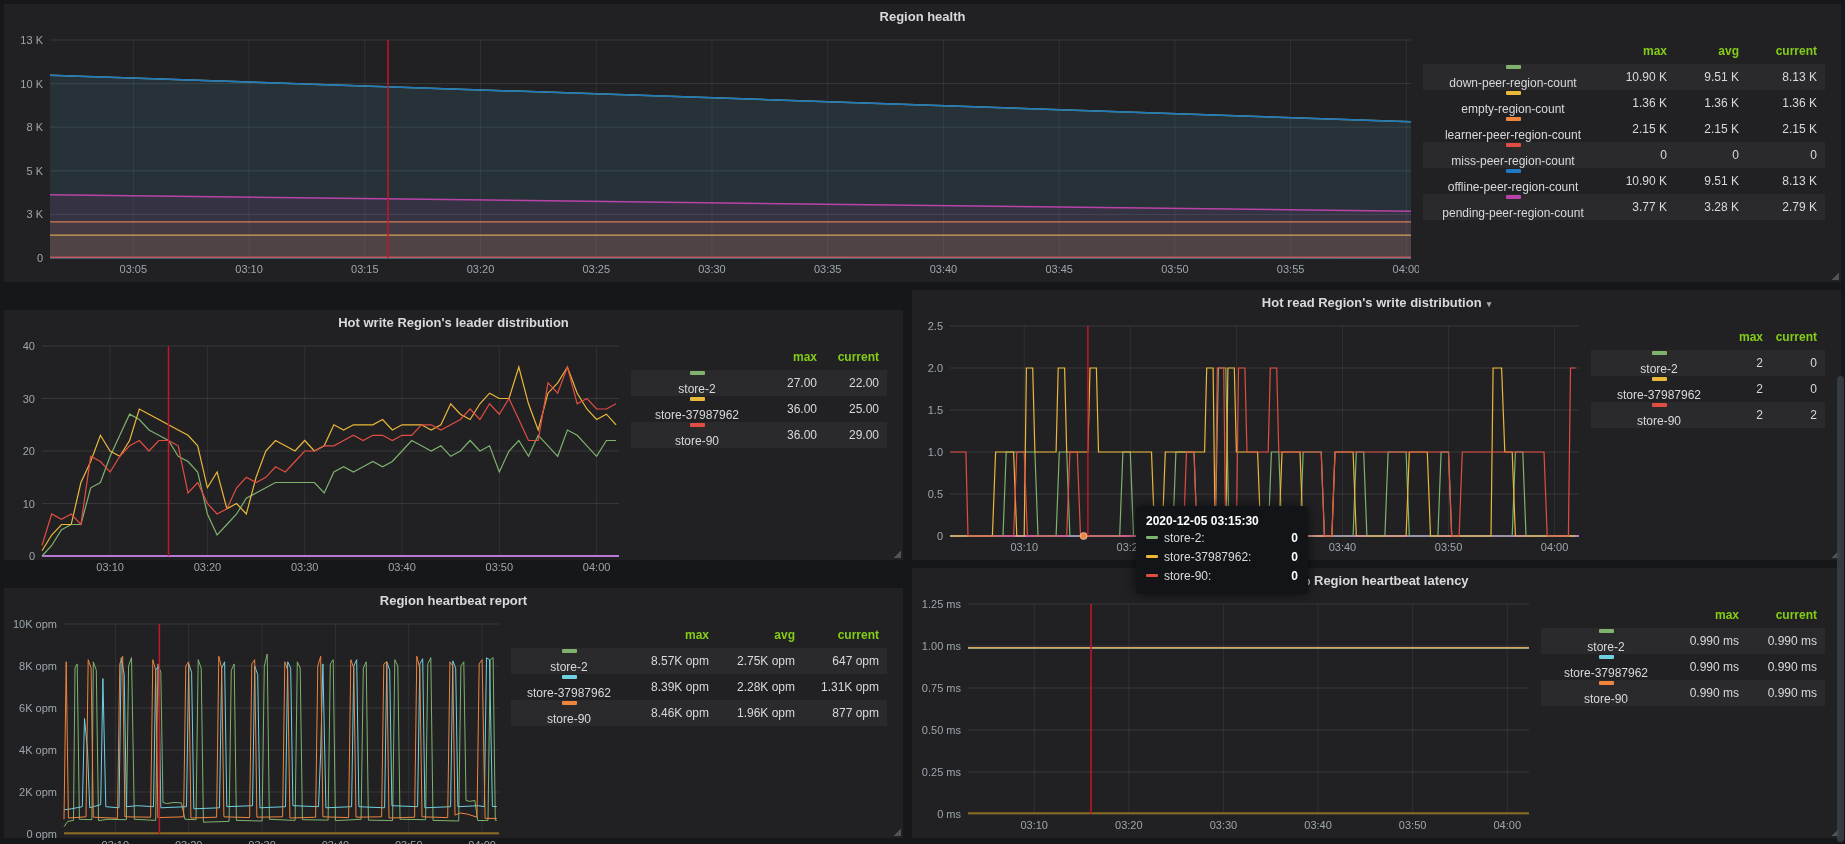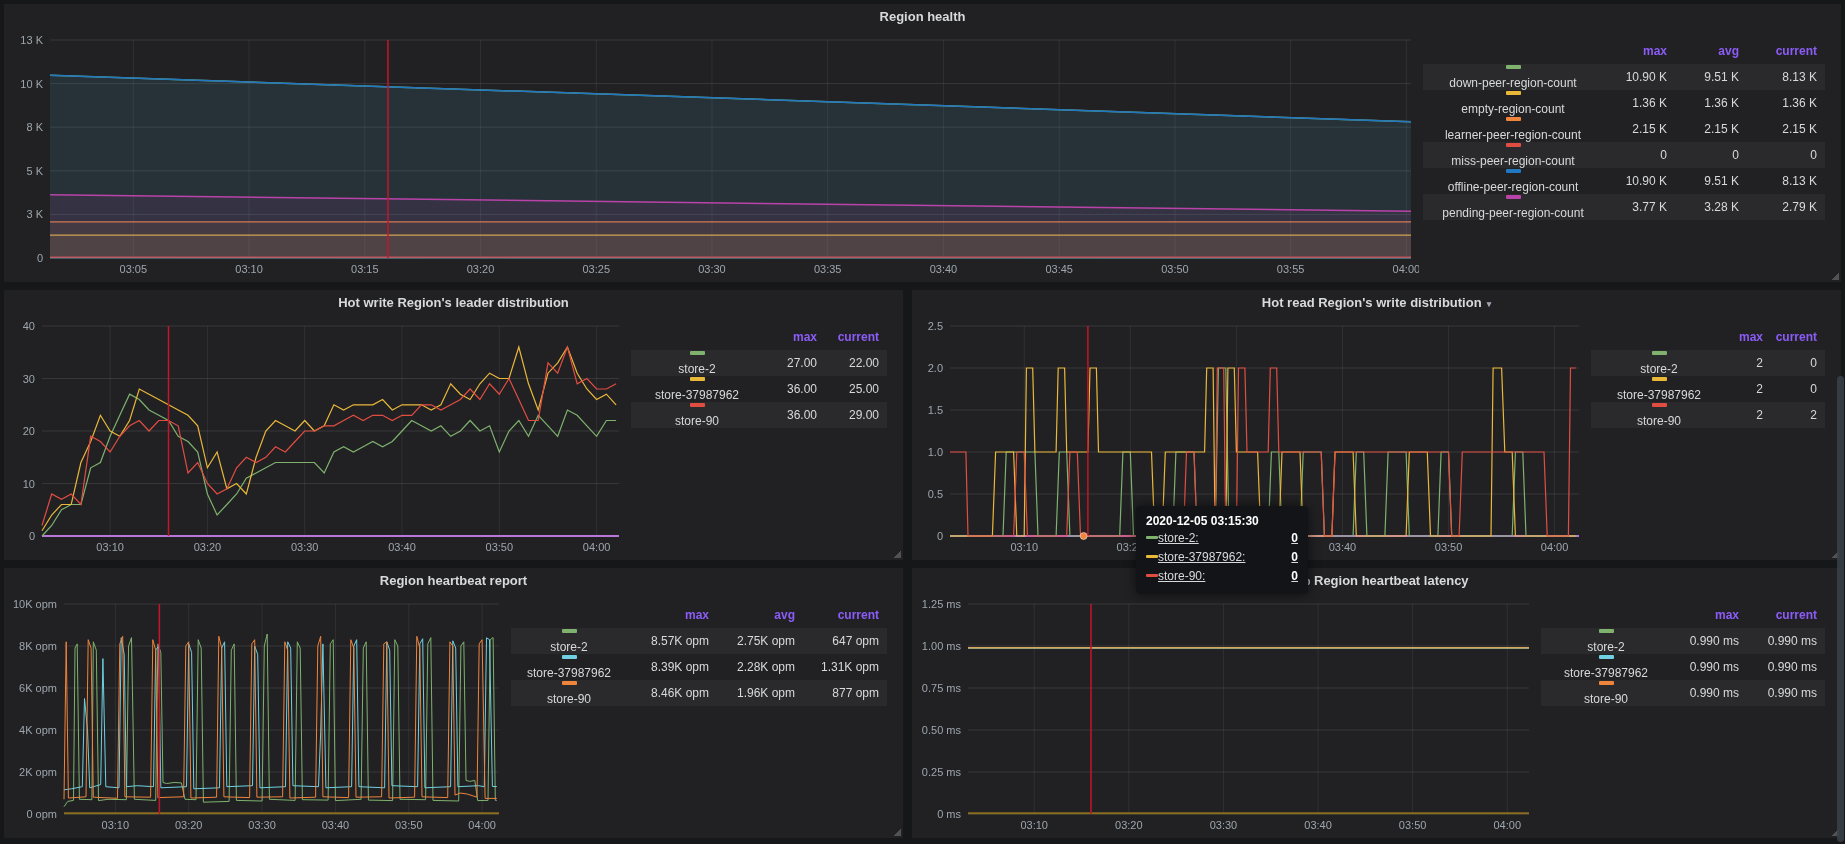--- a/index.html
+++ b/index.html
@@ -16,54 +16,54 @@
   .row2 { margin-top:8px; height:270px; }
   .row3 { margin-top:8px; height:270px; }
   .panel {
     background:#212124;
     position:relative;
     display:flex;
     flex-direction:column;
     min-width:0;
   }
   .panel-full { flex:1; }
-  .panel-left { width:899px; flex:none; }
+  .panel-left { width:899px; flex:none;margin-top:20px; }
   .panel-right { flex:1; }
   .panel-title {
     height:26px; line-height:26px;
     text-align:center;
     font-size:13px; font-weight:700; color:#d8d9da;
     flex:none; cursor:pointer;
     white-space:nowrap;
   }
   .caret { font-size:9px; color:#9fa7b3; margin-left:5px; vertical-align:middle; }
   .panel-body { flex:1; display:flex; min-height:0; padding:0 4px 4px 4px; }
   .chart { flex:1; min-width:0; position:relative; }
   .chart svg { position:absolute; left:0; top:0; }
   .legend { flex:none; padding:8px 12px 0 4px; font-size:12px; }
   .lgrow { display:grid; align-items:center; height:26px; padding:0 8px; }
   .lgrow.stripe { background:rgba(255,255,255,0.045); }
-  .lghead { color:#8b5cf6; font-weight:700; }
+  .lghead { color:#84cc16; font-weight:700; }
   .lgname { display:flex; align-items:center; gap:7px; white-space:nowrap; overflow:hidden; cursor:pointer;flex-direction:column; }
   .lgswatch { width:15px; height:4px; border-radius:1px; flex:none; }
   .lgv { text-align:right; white-space:nowrap; }
   .resize-handle {
     position:absolute; right:2px; bottom:2px; width:8px; height:8px;
     background:linear-gradient(135deg, transparent 55%, rgba(255,255,255,0.22) 55%);
     cursor:nwse-resize;
   }
   
   .gtooltip {
     position:absolute; left:1136px; top:506px; width:172px;
     background:#121417; border-radius:4px;
     box-shadow:0 0 12px rgba(0,0,0,0.6);
     padding:8px 10px 9px 10px; font-size:12px; z-index:10;
   }
   .gtooltip .tt-title { font-weight:700; color:#ffffff; }
-  .tt-row { display:flex; align-items:center; gap:0; height:19px;text-decoration:underline; }
+  .tt-row { display:flex; align-items:center; gap:6px; height:19px; }
   .tt-row .lgswatch { width:12px; height:3px; }
   .tt-name { flex:1; color:#d8d9da; white-space:nowrap; }
   .tt-val { font-weight:700; color:#ffffff; }
   
   .scrollbar-thumb {
     position:absolute; right:1px; top:376px; width:7px; height:466px;
     background:#3a4149; border-radius:4px; opacity:0.85; z-index:30;
   }
   
   .net-widget { position:absolute; right:0; bottom:0; z-index:40; }

